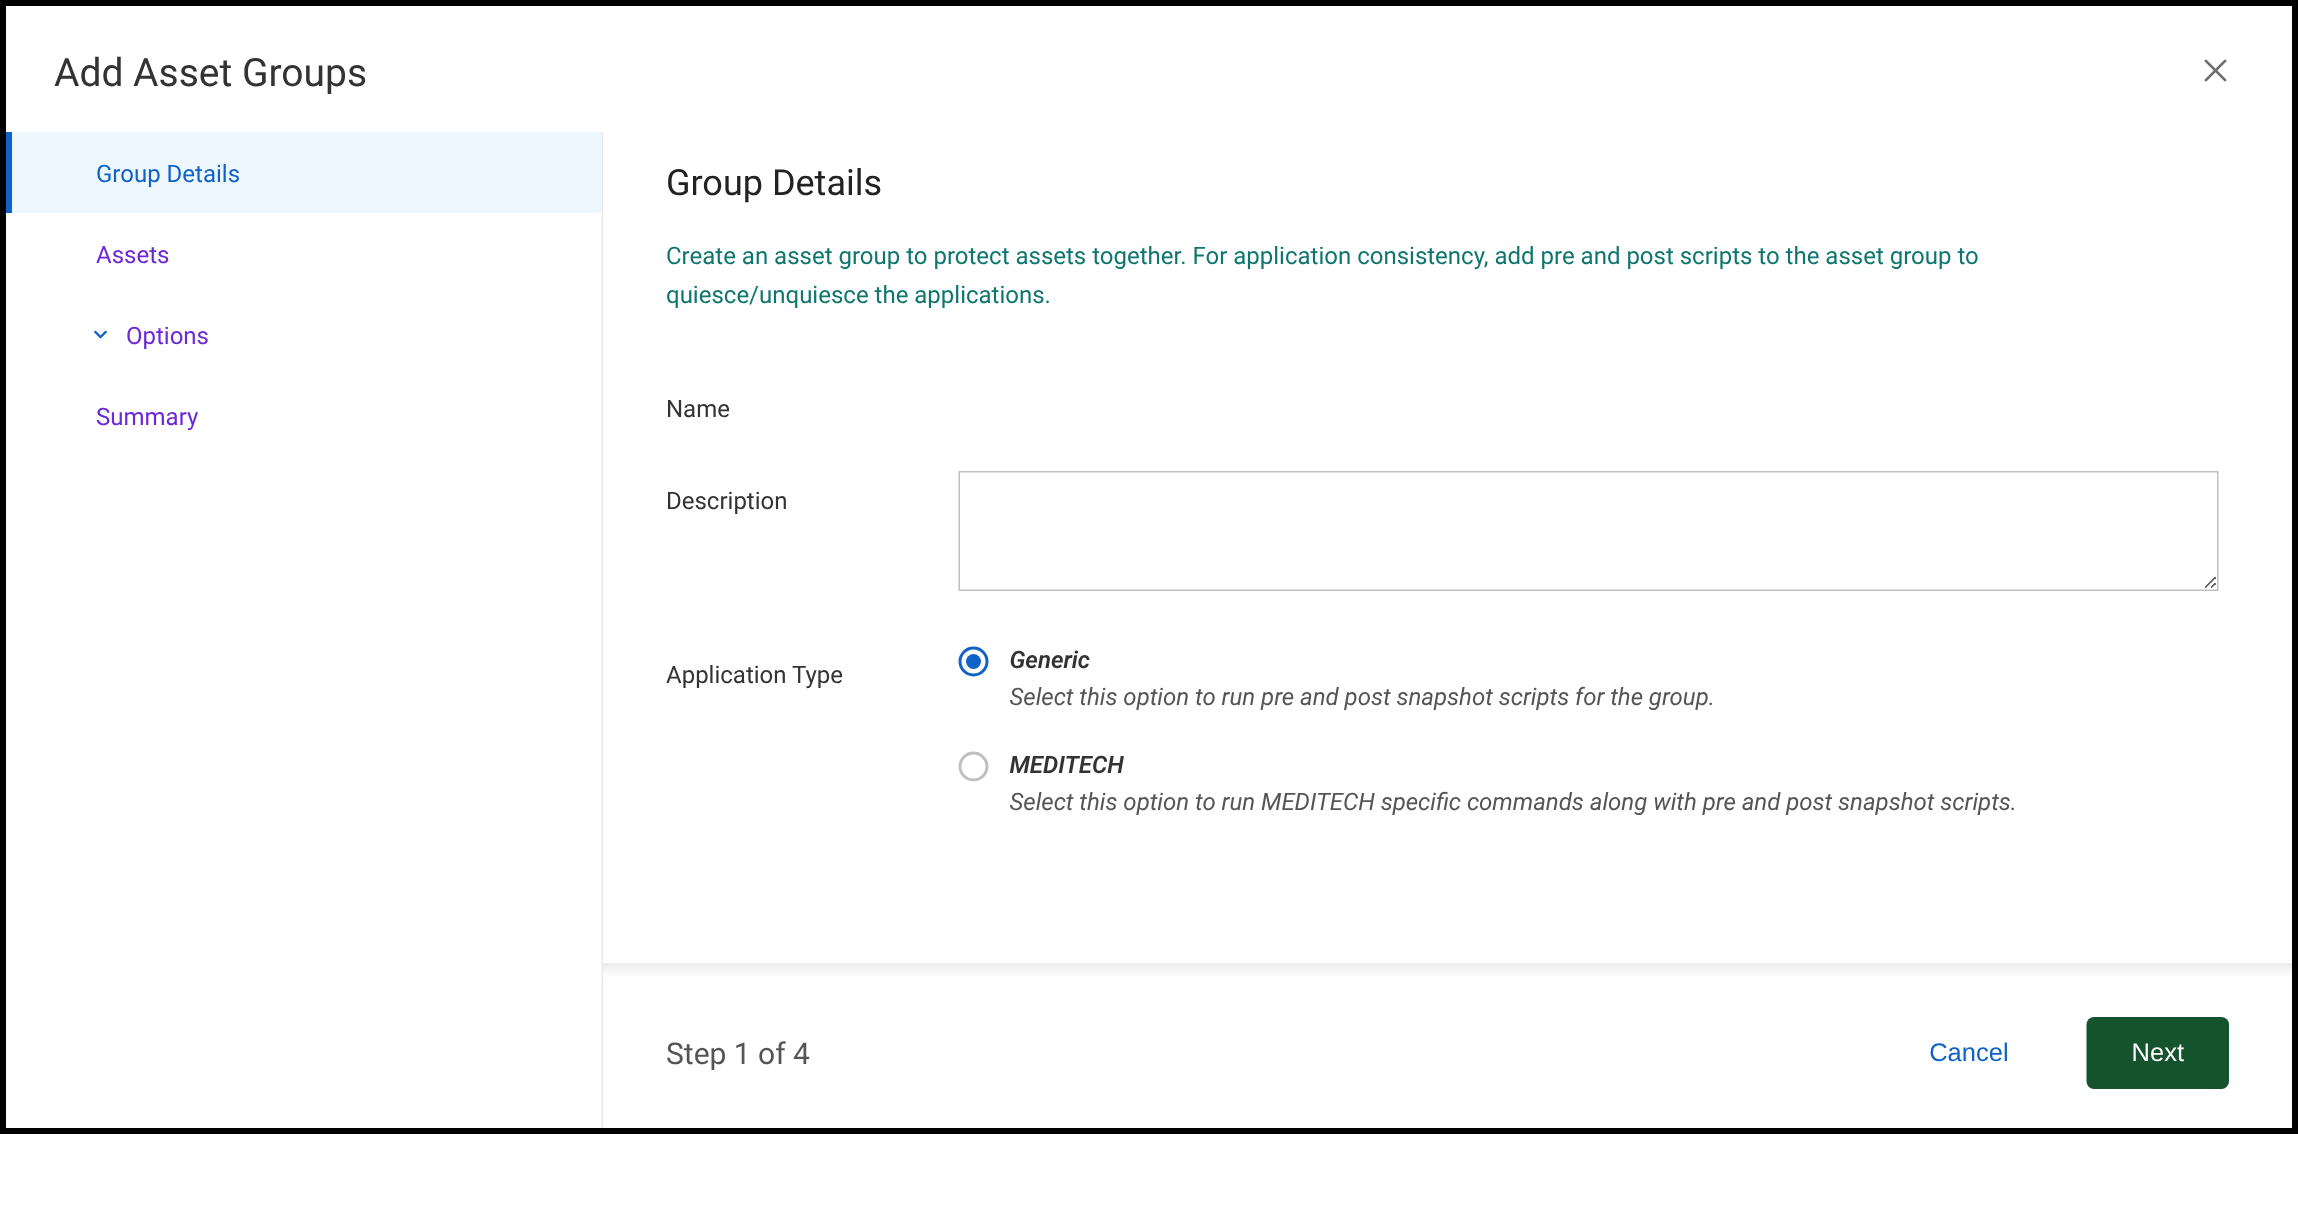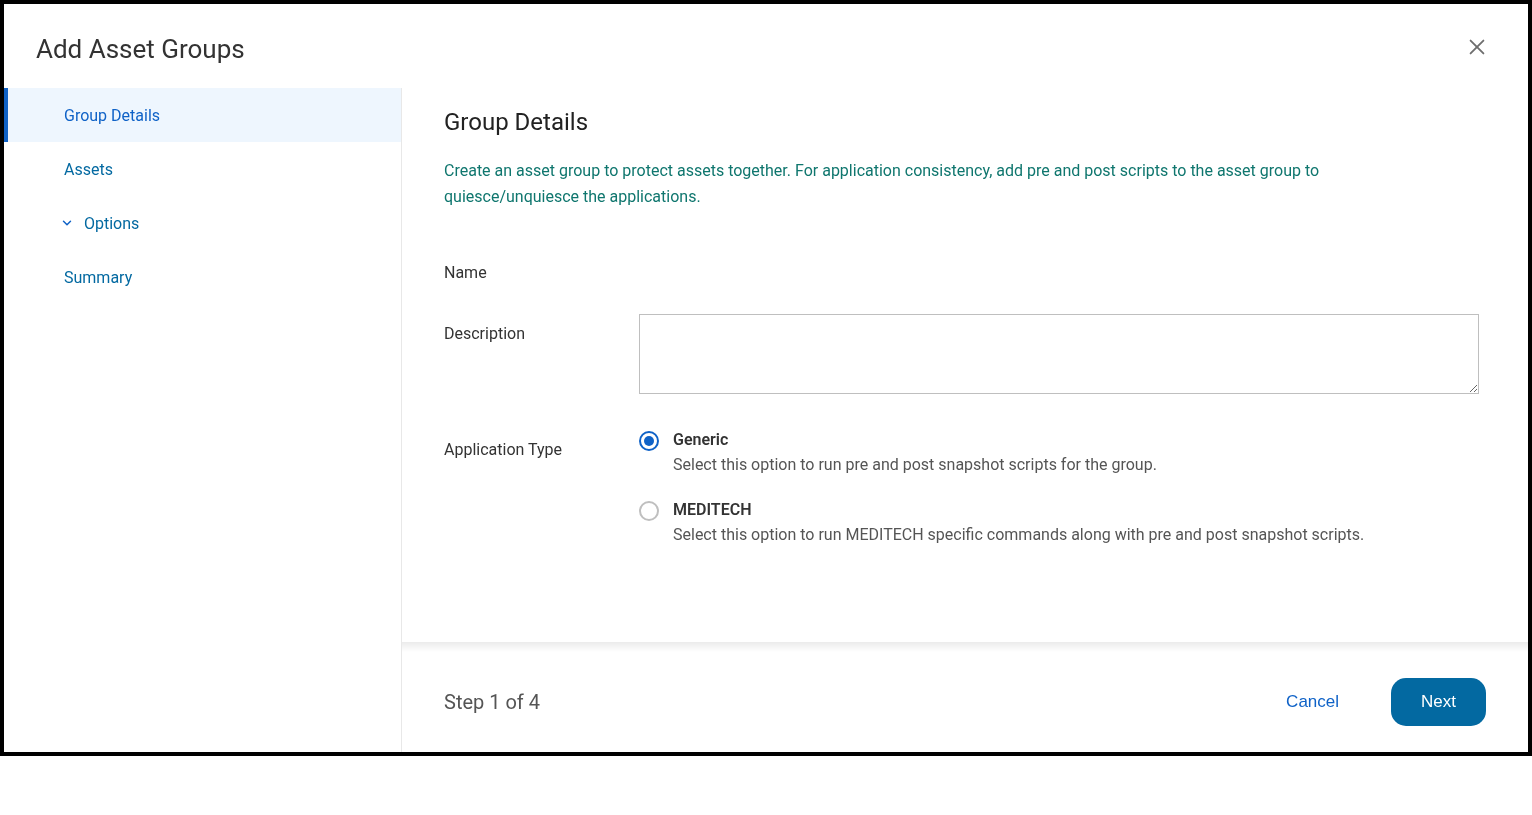--- a/index.html
+++ b/index.html
@@ -45,21 +45,21 @@
     width: 398px;
     border-right: 1px solid #e8e8e8;
     padding-top: 0;
   }
   .sidebar-item {
     display: flex;
     align-items: center;
     height: 54px;
     padding-left: 60px;
     font-size: 16px;
-    color: #0369a1;
+    color: #6d28d9;
     cursor: default;
     position: relative;
   }
   .sidebar-item.active {
     background: #eef6fe;
     color: #0f62c7;
     font-weight: 400;
   }
   .sidebar-item.active::before {
     content: "";
@@ -139,20 +139,21 @@
   }
   .radio-group {
     display: flex;
     flex-direction: column;
     gap: 26px;
   }
   .radio-option {
     display: flex;
     align-items: flex-start;
     gap: 14px;
+    font-style: italic;
   }
   .radio-circle {
     width: 20px;
     height: 20px;
     border: 2px solid #0f62c7;
     border-radius: 50%;
     flex-shrink: 0;
     margin-top: 1px;
     position: relative;
     cursor: pointer;
@@ -201,26 +202,26 @@
     gap: 52px;
   }
   .btn-cancel {
     background: none;
     border: none;
     color: #0f62c7;
     font-size: 17px;
     cursor: pointer;
   }
   .btn-next {
-    background: #0369a1;
+    background: #14532d;
     color: #fff;
     border: none;
     font-size: 17px;
     padding: 14px 30px;
-    border-radius: 15px;
+    border-radius: 5px;
     cursor: pointer;
   }
 </style>
 </head>
 <body>
 
 <div class="modal">
   <div class="modal-header">
     <h1 class="modal-title">Add Asset Groups</h1>
     <button class="close-btn" aria-label="Close">

